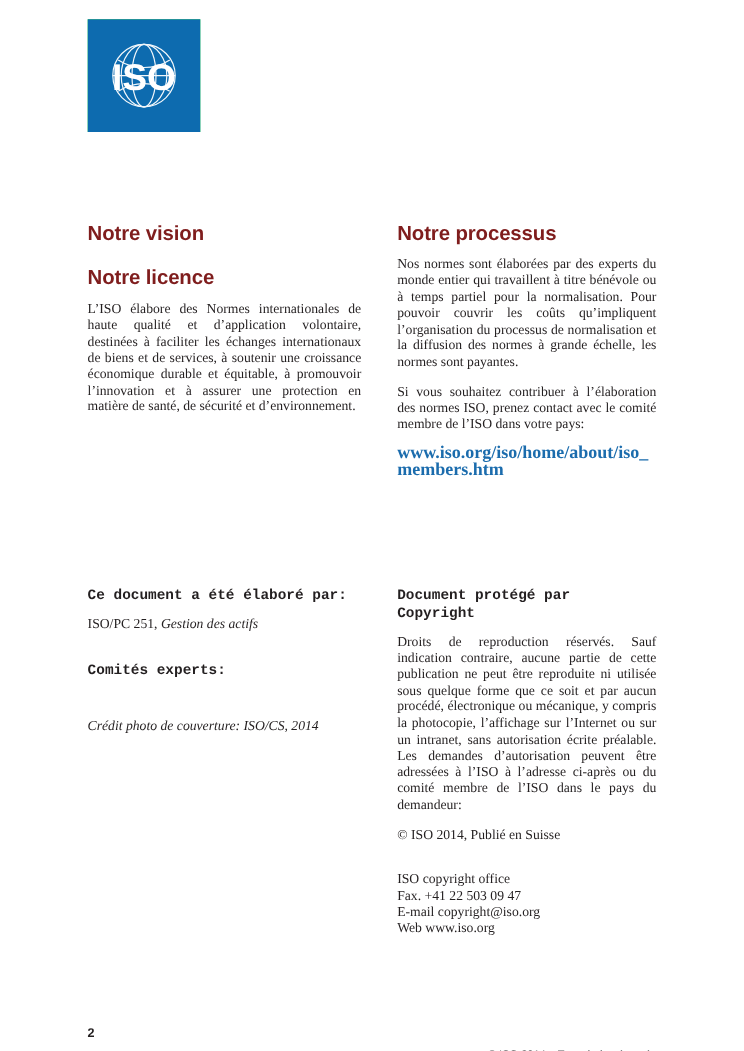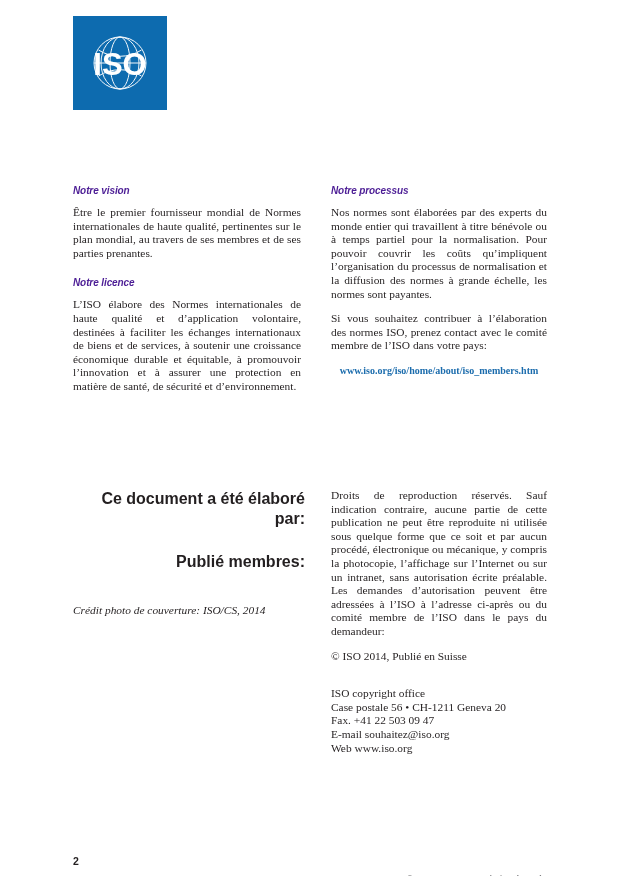--- a/index.html
+++ b/index.html
@@ -48,39 +48,37 @@
     width: 228px;
   }
   .col-right {
     left: 331px;
     width: 216px;
   }
 
   h2.section-head {
     font-family: "Liberation Sans", sans-serif;
     font-weight: bold;
-    font-size: 10px;
+    font-size: 17px;
     line-height: 1.2;
     margin: 0 0 9px 0;
-    color: #4c1d95;
+    color: #7f1d1d;
     letter-spacing: -0.1px;
-    font-style: italic;
   }
   h2.section-head.tight-top {
     margin-top: 17px;
   }
 
   h3.sub-head {
-    font-family: Liberation Sans, sans-serif;
-    font-weight: bold;
-    font-size: 16px;
+    font-family: Liberation Mono, monospace;
+    font-weight: bold;
+    font-size: 12px;
     line-height: 1.25;
     margin: 0 0 10px 0;
     color: #231f20;
-    text-align: right;
   }
 
   p.body {
     font-family: "Liberation Serif", serif;
     font-size: 11.4px;
     line-height: 13.6px;
     margin: 0 0 11px 0;
     text-align: justify;
     color: #231f20;
   }
@@ -88,28 +86,27 @@
   p.body.nojust { text-align: left; }
 
   p.italic {
     font-style: italic;
   }
   .ital { font-style: italic; }
 
   a.link, .link {
     font-family: "Liberation Serif", serif;
     font-weight: bold;
-    font-size: 10px;
+    font-size: 15px;
     line-height: 13.4px;
     color: #1b6cad;
     text-decoration: none;
     display: block;
     word-break: break-all;
     margin: 0;
-    text-align: center;
   }
   .gap-md { height: 22px; }
   .gap-sm { height: 13px; }
 
   .addr {
     font-family: "Liberation Serif", serif;
     font-size: 11.4px;
     line-height: 13.6px;
     color: #231f20;
     margin: 0;
@@ -171,49 +168,49 @@
         <line x1="21" y1="47" x2="73" y2="47"></line>
         <path d="M 25.5 34 A 40 40 0 0 0 68.5 34"></path>
         <path d="M 25.5 60 A 40 40 0 0 1 68.5 60"></path>
       </g>
       <text x="47" y="59" text-anchor="middle" font-family="Liberation Sans, sans-serif" font-size="31" font-weight="bold" fill="#ffffff" letter-spacing="0">ISO</text>
     </svg>
   </div>
 
   <div class="col col-left">
     <h2 class="section-head">Notre vision</h2>
-    <p class="body">Être le premier fournisseur mondial de Normes internationales de haute qualité, pertinentes sur le plan mondial, au travers de ses membres et de ses parties prenantes.</p>
 
     <h2 class="section-head tight-top">Notre licence</h2>
     <p class="body last">L’ISO élabore des Normes internationales de haute qualité et d’application volontaire, destinées à faciliter les échanges internationaux de biens et de services, à soutenir une croissance économique durable et équitable, à promouvoir l’innovation et à assurer une protection en matière de santé, de sécurité et d’environnement.</p>
   </div>
 
   <div class="col col-right">
     <h2 class="section-head">Notre processus</h2>
     <p class="body">Nos normes sont élaborées par des experts du monde entier qui travaillent à titre bénévole ou à temps partiel pour la normalisation. Pour pouvoir couvrir les coûts qu’impliquent l’organisation du processus de normalisation et la diffusion des normes à grande échelle, les normes sont payantes.</p>
     <p class="body">Si vous souhaitez contribuer à l’élaboration des normes ISO, prenez contact avec le comité membre de l’ISO dans votre pays:</p>
     <a class="link" href="#">www.iso.org/iso/home/about/iso_members.htm</a>
   </div>
 
   <div class="col-left-2">
     <h3 class="sub-head">Ce document a été élaboré par:</h3>
+    <p class="body nojust"><span>ISO/PC 251, </span><span class="ital">Gestion des actifs</span></p>
     <div class="gap-sm"></div>
-    <h3 class="sub-head">Publié membres:</h3>
+    <h3 class="sub-head">Comités experts:</h3>
     <div class="gap-md"></div>
     <p class="body nojust italic">Crédit photo de couverture: ISO/CS, 2014</p>
   </div>
 
   <div class="col-right-2">
+    <h3 class="sub-head">Document protégé par Copyright</h3>
     <p class="body">Droits de reproduction réservés. Sauf indication contraire, aucune partie de cette publication ne peut être reproduite ni utilisée sous quelque forme que ce soit et par aucun procédé, électronique ou mécanique, y compris la photocopie, l’affichage sur l’Internet ou sur un intranet, sans autorisation écrite préalable. Les demandes d’autorisation peuvent être adressées à l’ISO à l’adresse ci-après ou du comité membre de l’ISO dans le pays du demandeur:</p>
     <p class="body nojust">© ISO 2014, Publié en Suisse</p>
     <div class="gap-sm"></div>
     <p class="addr">ISO copyright office</p>
-    <p class="addr">Case postale 56 • CH-1211 Geneva 20</p>
     <p class="addr">Fax. +41 22 503 09 47</p>
-    <p class="addr">E-mail souhaitez@iso.org</p>
+    <p class="addr">E-mail copyright@iso.org</p>
     <p class="addr">Web www.iso.org</p>
   </div>
 
   <div class="footer">
     <span class="footer-page">2</span>
     <span class="footer-rights">© ISO 2014 – Tous droits réservés</span>
   </div>
 
 </div>
 

